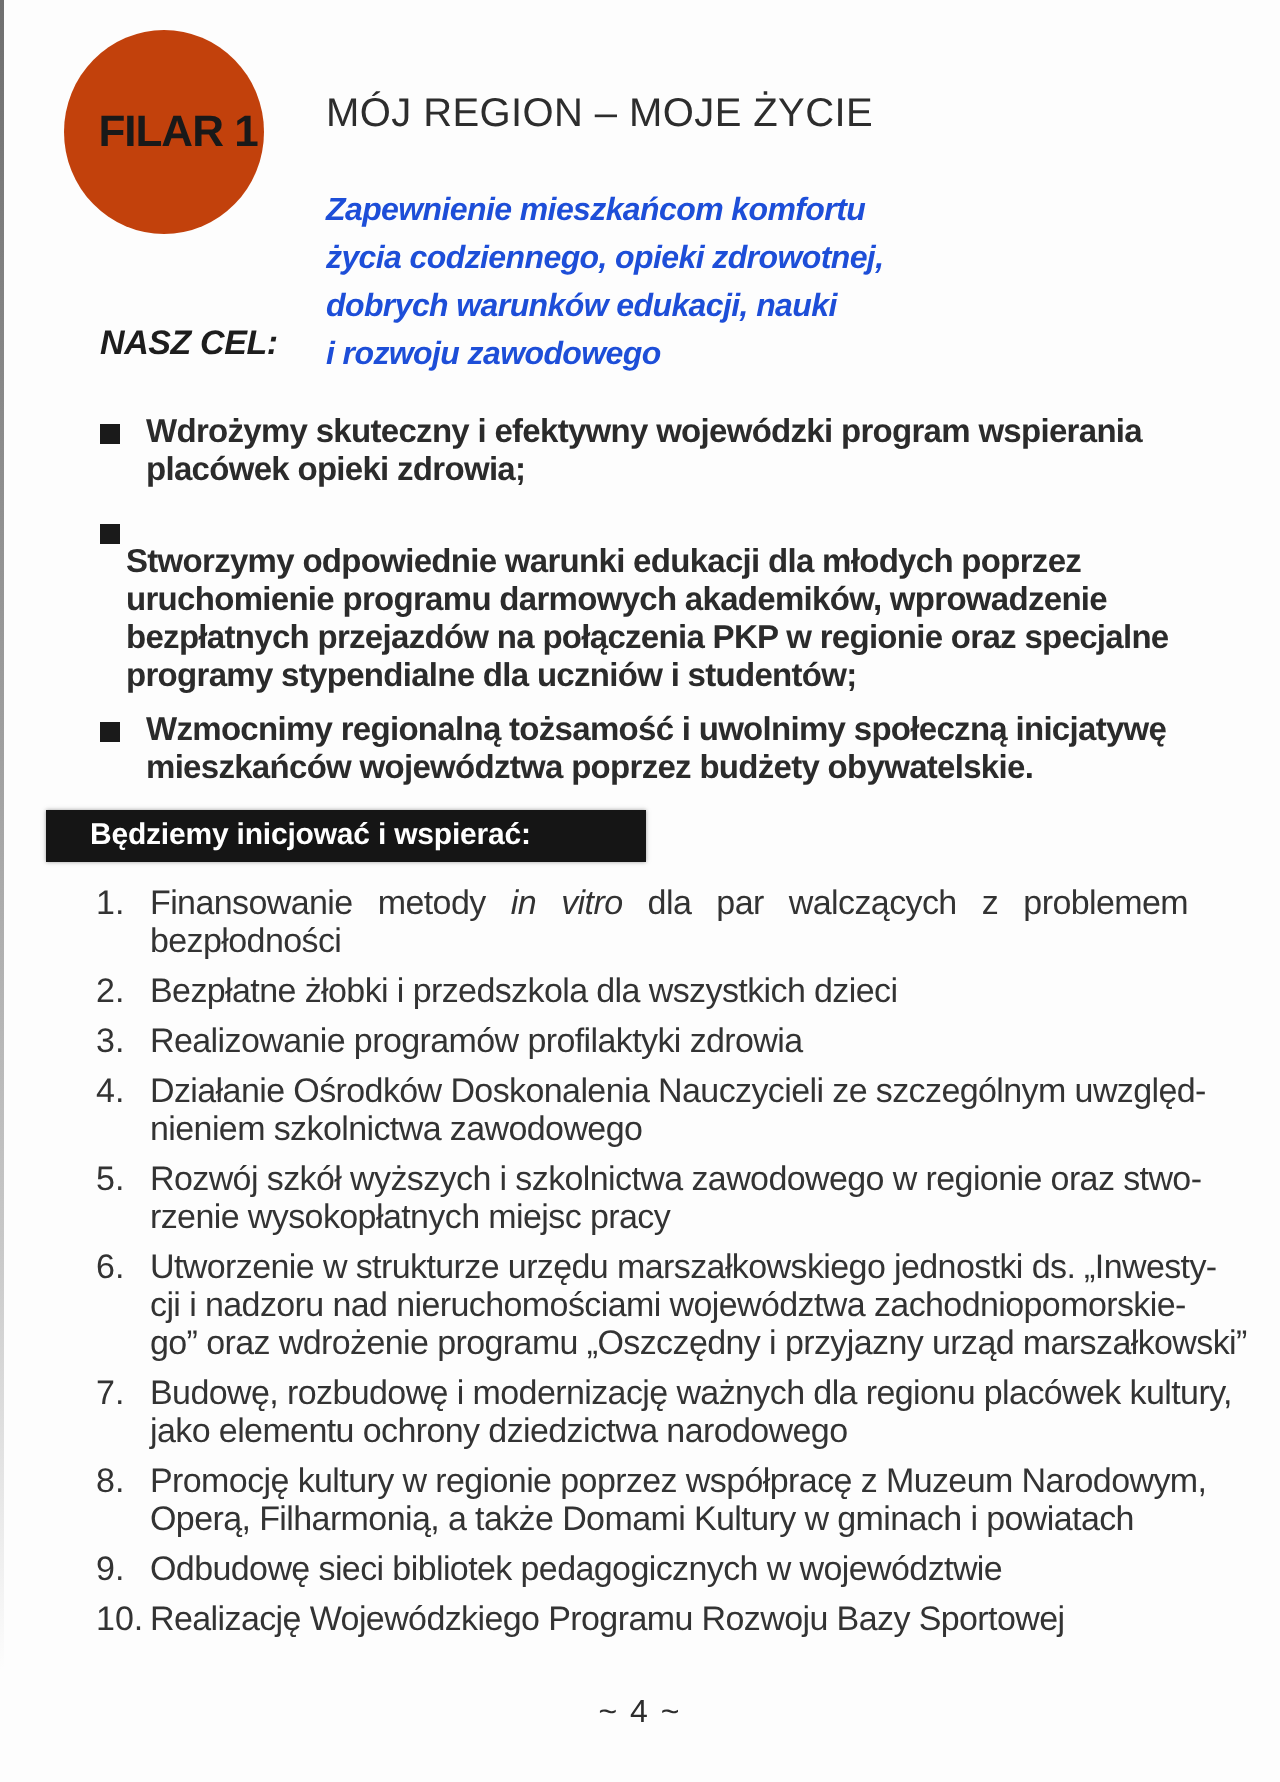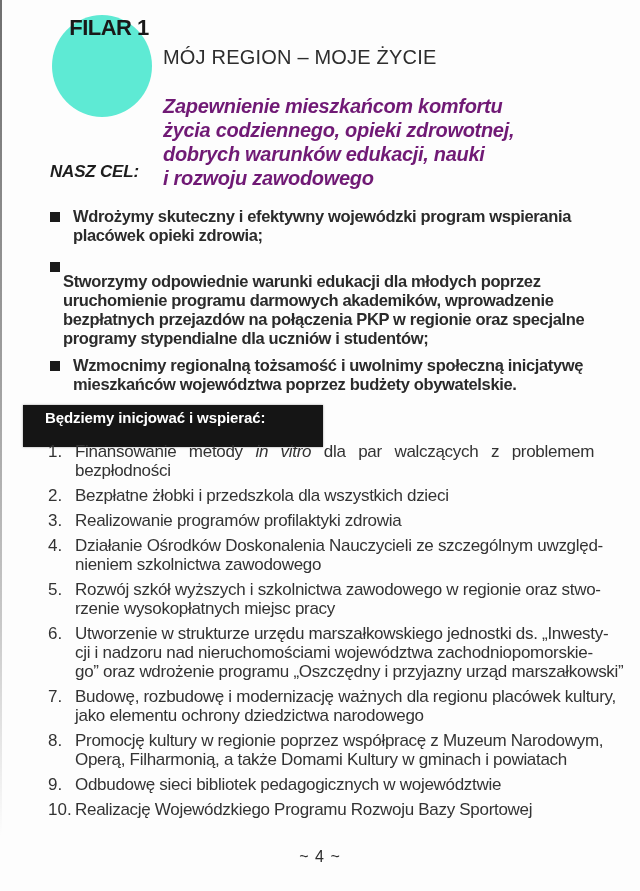--- a/index.html
+++ b/index.html
@@ -10,54 +10,54 @@
     background: #fdfdfd;
     overflow: hidden;
     font-family: "Liberation Sans", sans-serif;
     color: #333;
   }
   .edge-artifact {
     position: absolute; left: 0; top: 0; width: 2px; height: 835px;
     background: linear-gradient(to bottom, #6f6f6f, #a0a0a0 45%, #c9c9c9 75%, rgba(201,201,201,0));
   }
   .badge {
-    position: absolute; left: 52px; top: 15px; width: 100px; height: 102px;
-    border-radius: 50%; background: #5eead4;
-    display: flex; align-items: flex-start; justify-content: center;
+    position: absolute; left: 32px; top: 15px; width: 100px; height: 102px;
+    border-radius: 50%; background: #c2410c;
+    display: flex; align-items: center; justify-content: center;
   }
   .badge .badge-label {
     font-weight: bold; font-size: 22px; color: #191919;
     letter-spacing: -0.5px; padding-left: 14px; white-space: nowrap;
   }
   .title {
     position: absolute; left: 163px; top: 46px;
     font-size: 20px; font-weight: 400; color: #2d2d2d;
     letter-spacing: 0.2px; white-space: nowrap;
   }
   .goal-label {
     position: absolute; left: 50px; top: 133px;
     font-size: 17px; font-weight: bold; font-style: italic;
     color: #1d1d1d; letter-spacing: -0.2px; white-space: nowrap; margin-top: 29px;
   }
   .goal { position: absolute; left: 163px; top: 94px; }
   .gline {
-    font-size: 20px; font-weight: bold; font-style: italic;
-    color: #701a75; line-height: 24px; white-space: nowrap; letter-spacing: -0.3px;
+    font-size: 16px; font-weight: bold; font-style: italic;
+    color: #1d4ed8; line-height: 24px; white-space: nowrap; letter-spacing: -0.3px;
   }
   .commitments { position: absolute; left: 50px; top: 207px; width: 566px; }
   .citem { display: flex; margin-bottom: 12px; }
   .citem:nth-child(2) { margin-bottom: 8px; flex-direction: column; }
   .citem .sq { width: 10px; height: 10px; background: #1a1a1a; margin-top: 5px; flex: none; }
   .citem .ctext { margin-left: 13px; }
   .cline {
     font-size: 16.5px; font-weight: bold; color: #2b2b2b;
     line-height: 19px; white-space: nowrap; letter-spacing: -0.35px;
   }
   .banner {
-    position: absolute; left: 23px; top: 405px; width: 300px; height: 42px;
+    position: absolute; left: 23px; top: 405px; width: 300px; height: 26px;
     background: #151515; box-shadow: 0 0 2px rgba(90,90,90,0.6);
   }
   .banner .banner-label {
     display: block; color: #ffffff; font-weight: bold; font-size: 15px;
     line-height: 26px; padding-left: 22px; letter-spacing: -0.1px; white-space: nowrap;
   }
   .initiatives { position: absolute; left: 48px; top: 442px; width: 566px; }
   .iitem { display: flex; margin-bottom: 6px; }
   .iitem .num { width: 27px; flex: none; font-size: 17px; line-height: 19px; color: #333; }
   .itext { width: 519px; }

